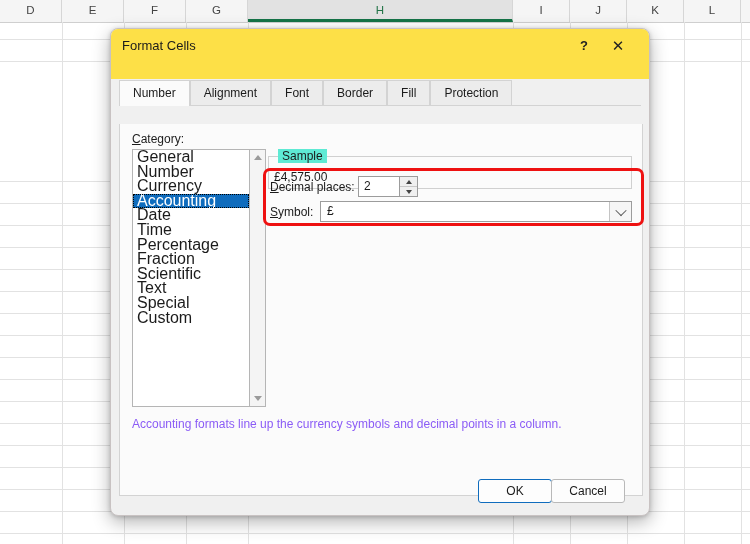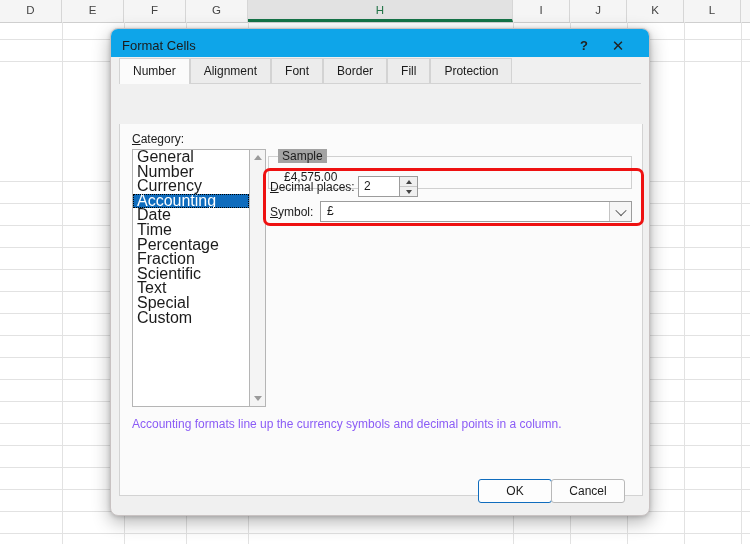--- a/index.html
+++ b/index.html
@@ -78,22 +78,22 @@
     height: 488px;
     background: #f0f0f0;
     border: 1px solid #c8c2c2;
     border-radius: 8px;
     box-shadow: 0 6px 18px rgba(0,0,0,0.30), 0 1px 4px rgba(0,0,0,0.18);
     box-sizing: border-box;
     overflow: hidden;
   }
   .titlebar {
     position: relative;
-    height: 28px;
-    background: #0ea5e9;
+    height: 50px;
+    background: #fde047;
     border-bottom: none;
   }
   .title-text {
     position: absolute;
     left: 11px;
     top: 9px;
     font-size: 13px;
     color: #1b1b1b;
   }
   .title-btn {
@@ -225,28 +225,28 @@
     top: 32px;
     width: 364px;
     height: 33px;
     border: 1px solid #d0d0d0;
     box-sizing: border-box;
   }
   .group-title {
     position: absolute;
     left: 158px;
     top: 25px;
-    background: #a3a3a3;
+    background: #5eead4;
     padding: 0 4px;
     font-size: 12px;
     color: #1b1b1b;
   }
   .sample-value {
     position: absolute;
-    left: 164px;
+    left: 154px;
     top: 46px;
     font-size: 12px;
     color: #1b1b1b;
   }
 
   .dec-label { position: absolute; left: 150px; top: 56px; }
   .spinbox {
     position: absolute;
     left: 238px;
     top: 52px;

